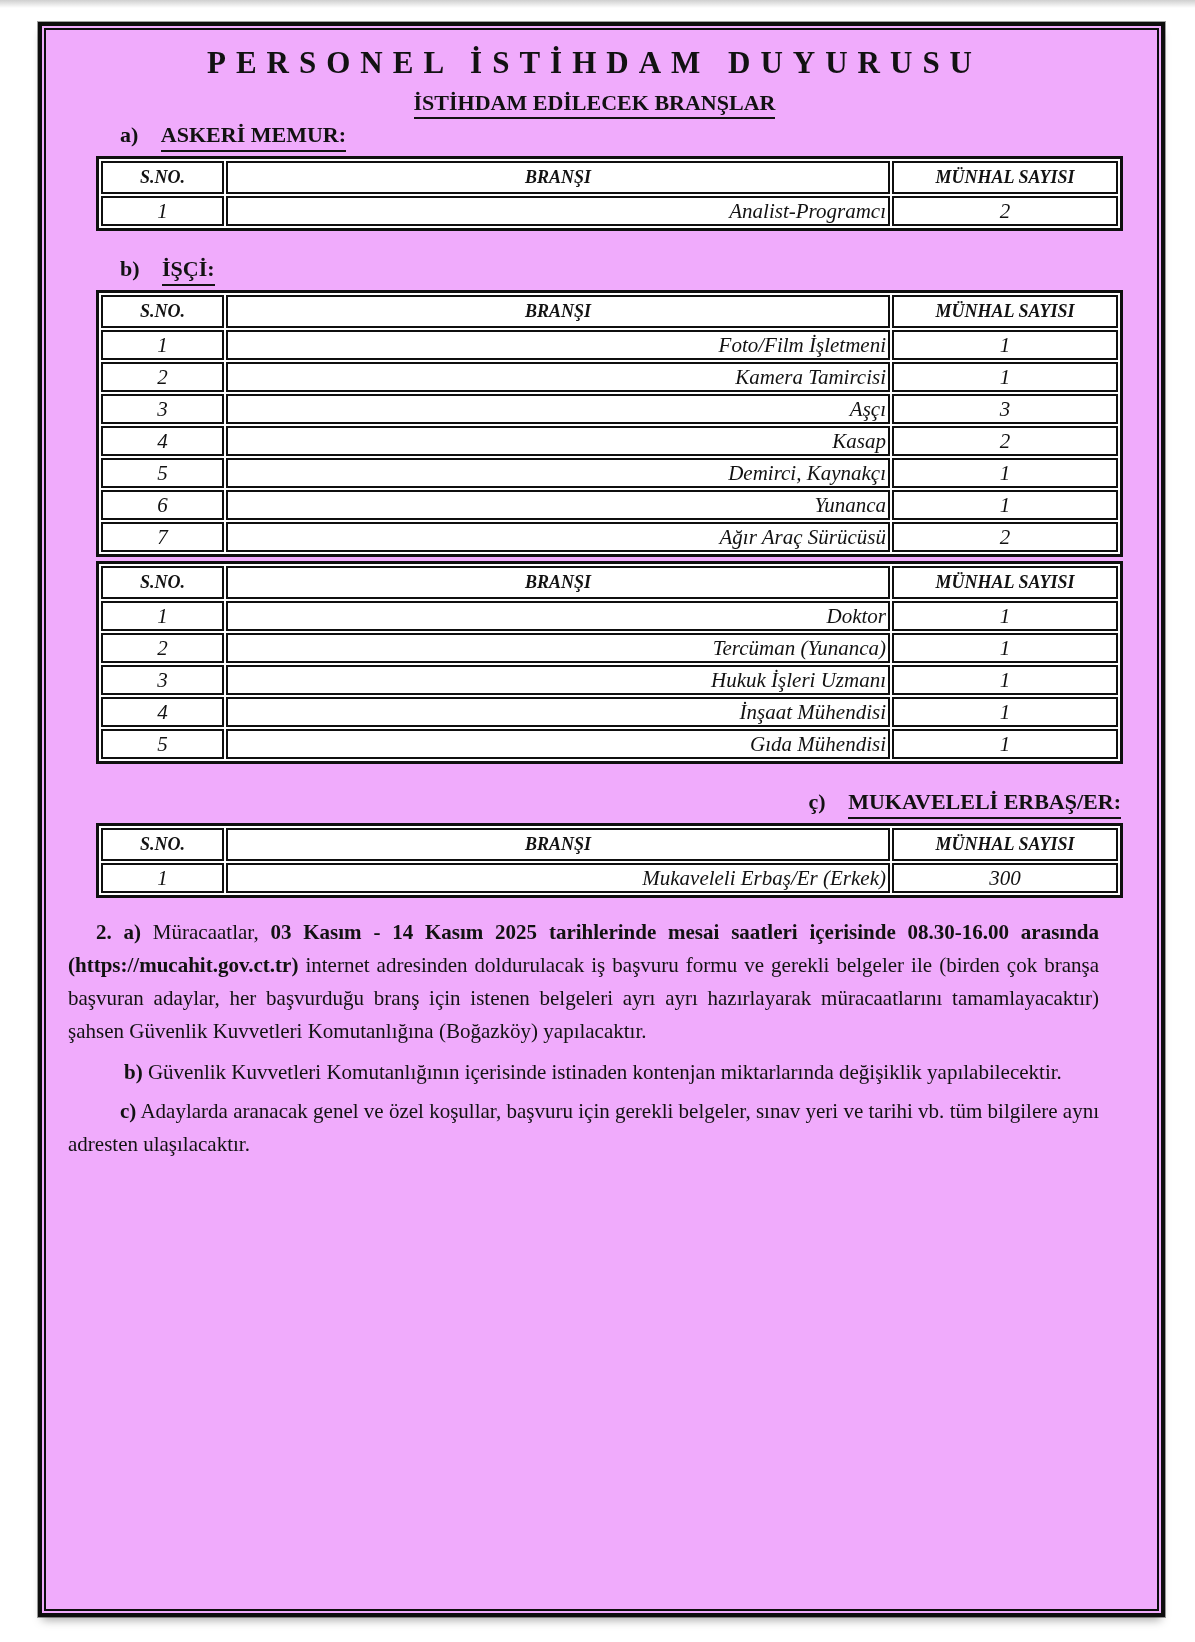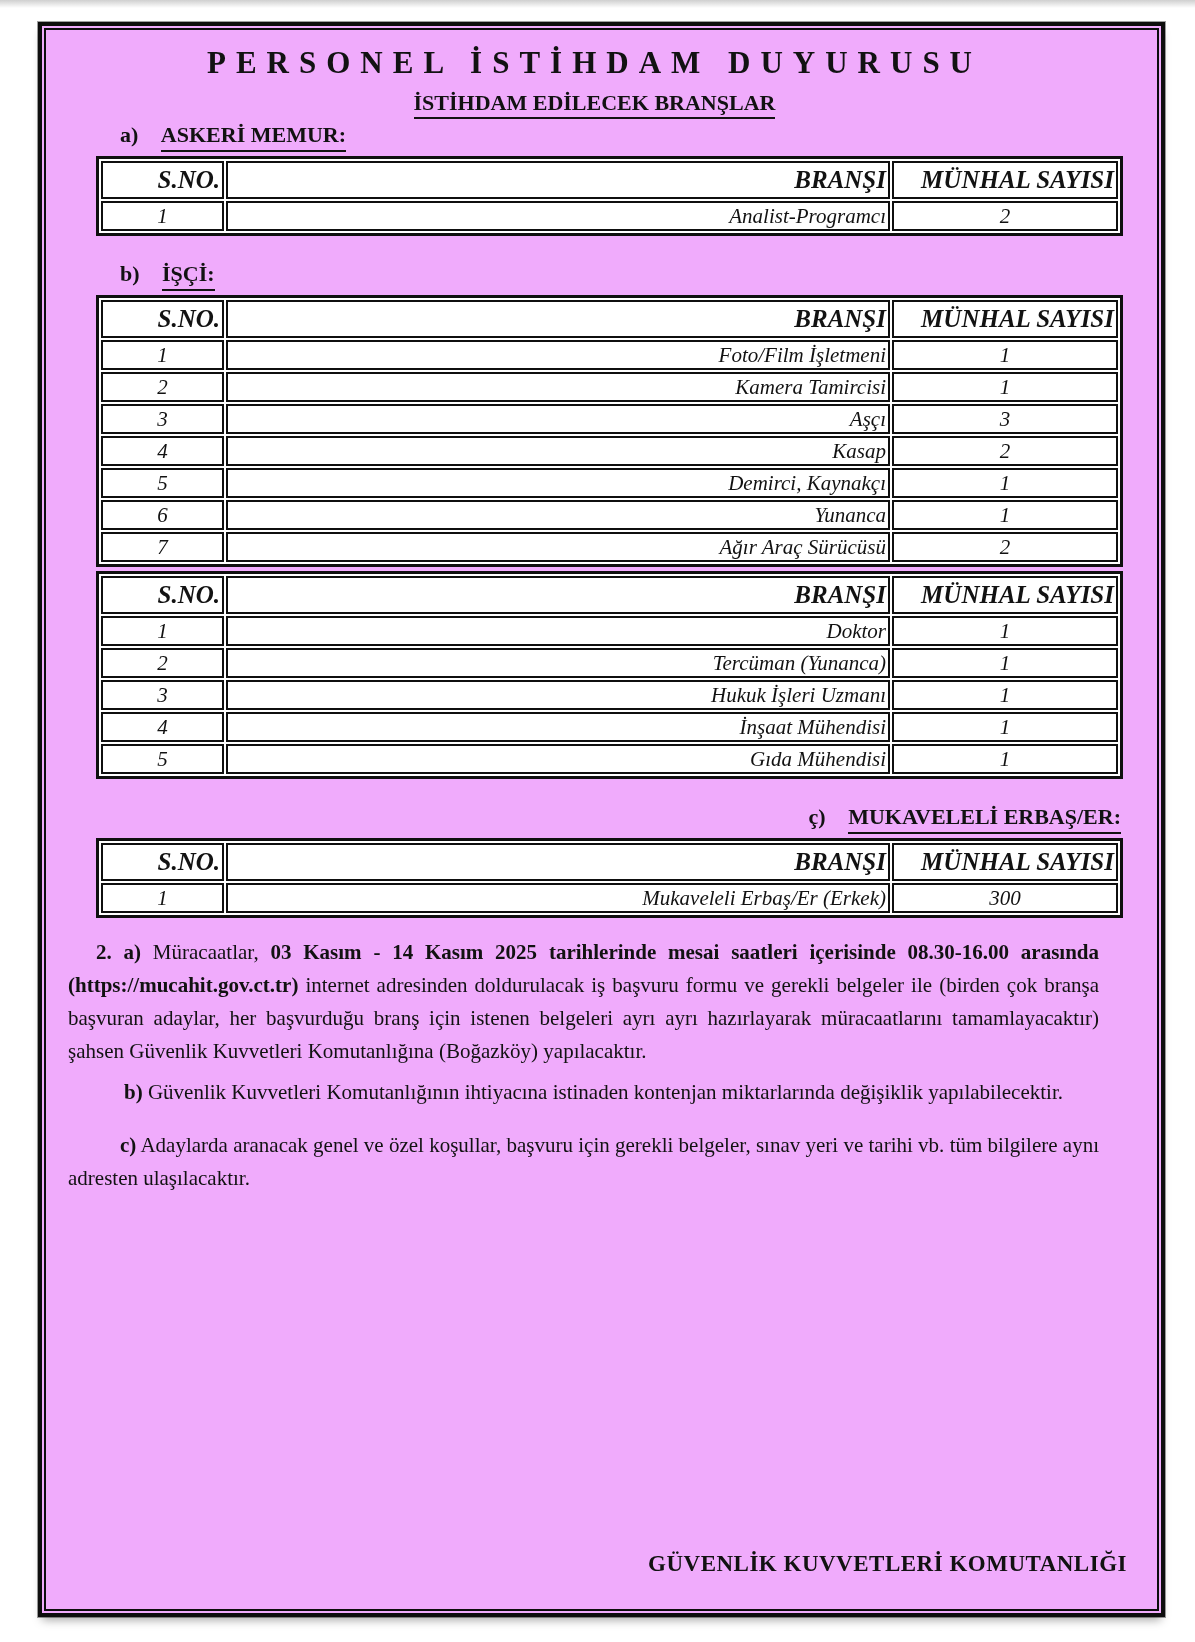--- a/index.html
+++ b/index.html
@@ -43,21 +43,21 @@
   }
   .par {
     font-size: 21px;
     line-height: 33px;
     text-align: justify;
     margin-right: 22px;
   }
   .par-intro   { margin-top: 22px; text-indent: 28px; }
   .par-2a      { margin-top: 18px; text-indent: 28px; }
   .par-2b      { margin-top: 8px;  text-indent: 56px; }
-  .par-2c      { margin-top: 20px; text-indent: 52px; }
+  .par-2c      { margin-top: 6px; text-indent: 52px; }
   .branches-heading {
     margin-top: 8px;
     text-align: center;
     font-size: 22px;
     font-weight: bold;
   }
   .branches-heading .u {
     display: inline-block;
     border-bottom: 2px solid #121212;
     padding-bottom: 1px;
@@ -88,23 +88,23 @@
     border: 3px solid #0f0f0f;
     background: #fff;
     table-layout: fixed;
   }
   table.vac th, table.vac td {
     border: 2px solid #0f0f0f;
     font-style: italic;
     overflow: hidden;
   }
   table.vac th {
-    font-size: 25px;
-    font-weight: bold;
-    text-align: right;
+    font-size: 18px;
+    font-weight: bold;
+    text-align: center;
     padding: 3px 2px;
     height: 33px;
   }
   table.vac td {
     font-size: 21px;
     line-height: 24px;
     padding: 1px 2px;
     height: 28px;
     text-align: center;
   }
@@ -291,25 +291,24 @@
       <p class="par par-2a">
         <b>2. a)</b>
         <span>Müracaatlar,</span>
         <b>03 Kasım - 14 Kasım 2025 tarihlerinde mesai saatleri içerisinde 08.30-16.00 arasında</b>
         <b>(https://mucahit.gov.ct.tr)</b>
         <span>internet adresinden doldurulacak iş başvuru formu ve gerekli belgeler ile (birden çok branşa başvuran adaylar, her başvurduğu branş için istenen belgeleri ayrı ayrı hazırlayarak müracaatlarını tamamlayacaktır) şahsen Güvenlik Kuvvetleri Komutanlığına (Boğazköy) yapılacaktır.</span>
       </p>
 
       <p class="par par-2b">
         <b>b)</b>
-        <span>Güvenlik Kuvvetleri Komutanlığının ihtiyacına istinaden kontenjan miktarlarında değişiklik yapılabilecektir.</span>
+        <span>Güvenlik Kuvvetleri Komutanlığının içerisinde istinaden kontenjan miktarlarında değişiklik yapılabilecektir.</span>
       </p>
 
       <p class="par par-2c">
         <b>c)</b>
         <span>Adaylarda aranacak genel ve özel koşullar, başvuru için gerekli belgeler, sınav yeri ve tarihi vb. tüm bilgilere aynı adresten ulaşılacaktır.</span>
       </p>
 
     </div>
 
-    <div class="doc-footer">GÜVENLİK KUVVETLERİ KOMUTANLIĞI</div>
   </div>
 </div>
 
 </body></html>

